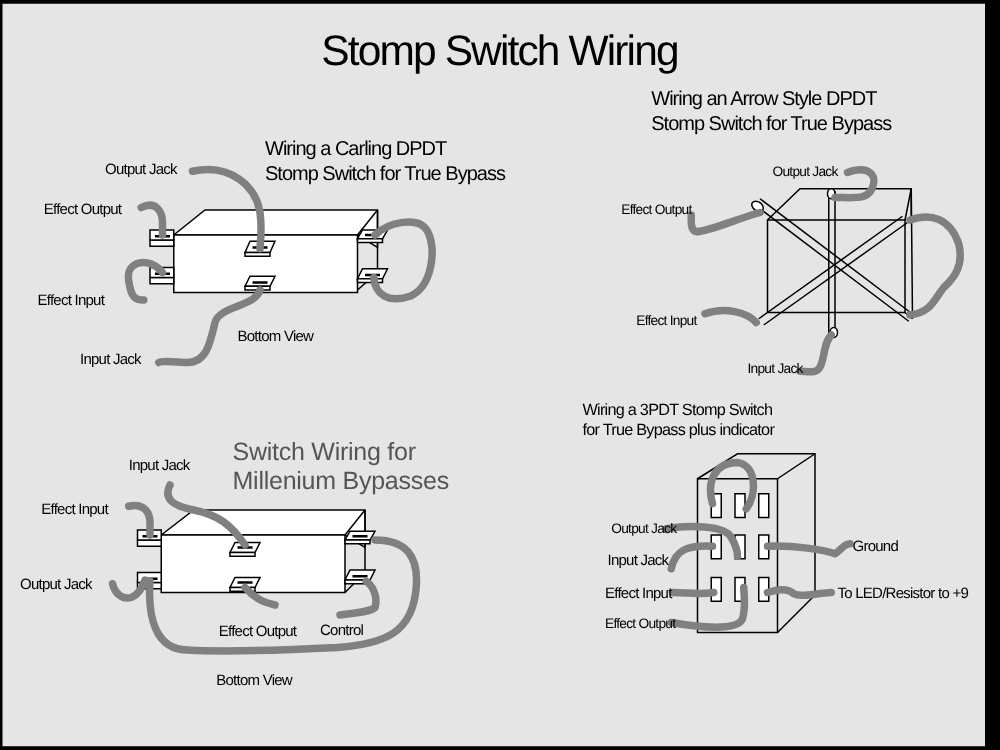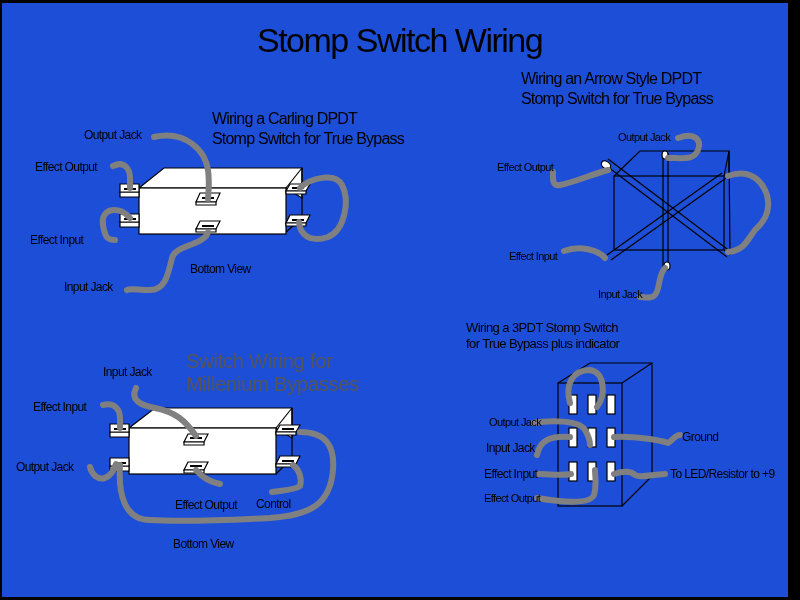--- a/index.html
+++ b/index.html
@@ -1,19 +1,19 @@
 <!DOCTYPE html>
 <html><head>
   <meta charset="utf-8">
   <style>
     html, body { margin: 0; padding: 0; }
     body { width: 800px; height: 600px; overflow: hidden; background: #000; }
     #page {
       position: absolute; left: 2px; top: 3px; width: 786px; height: 594px;
-      background: #1d4ed8; overflow: hidden;
+      background: #e5e5e5; overflow: hidden;
     }
     svg { position: absolute; left: -2px; top: -3px; }
     text { font-family: "Liberation Sans", sans-serif; fill: #000; }
     .wire { fill: none; stroke: #808080; stroke-width: 6; stroke-linecap: round; stroke-linejoin: round; }
     .body { fill: #fff; stroke: #000; stroke-width: 1.2; }
     .line { fill: none; stroke: #000; stroke-width: 1.2; }
     .lug { fill: #fff; stroke: #000; stroke-width: 1.2; }
     .slot { fill: #000; }
     .lbl { font-size: 12px; letter-spacing: -0.6px; }
     .lblsm { font-size: 11px; letter-spacing: -0.6px; }

